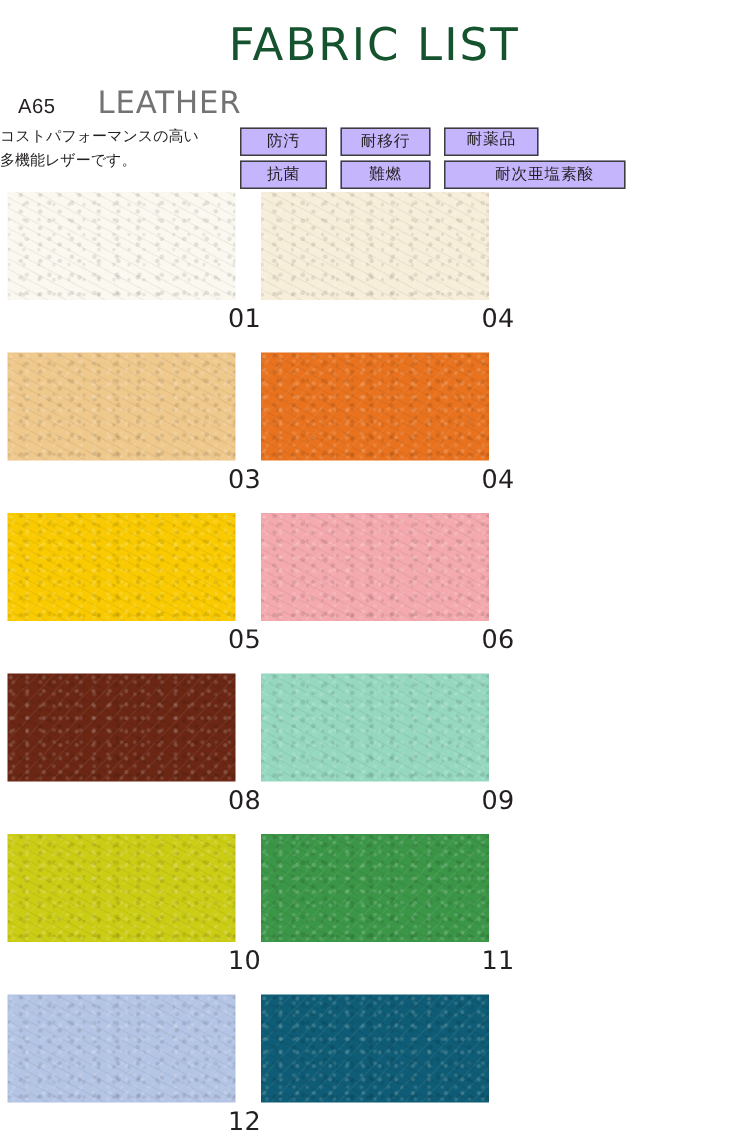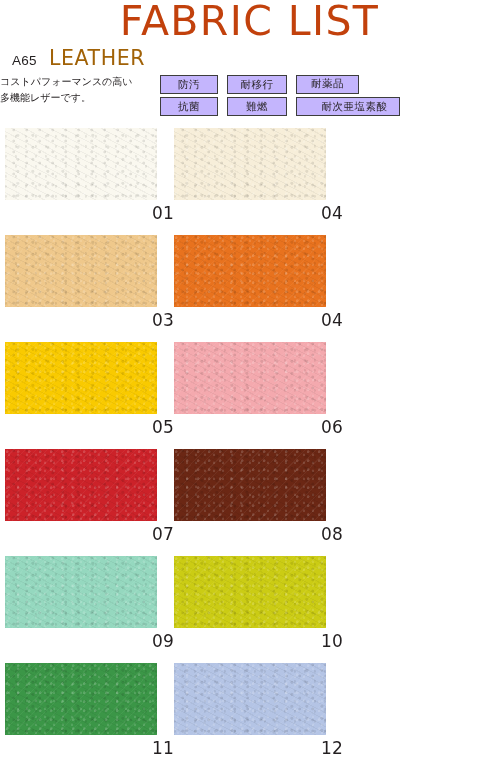--- a/index.html
+++ b/index.html
@@ -13,46 +13,46 @@
     position: relative;
     overflow: hidden;
     font-family: "Liberation Sans", "DejaVu Sans", sans-serif;
     color: #1a1a1a;
     -webkit-font-smoothing: antialiased;
   }
 
   
   .page-title {
     text-align: center;
-    font-size: 41px;
+    font-size: 30px;
     font-weight: 400;
     letter-spacing: 1.4px;
-    color: #c2410c;
-    margin: 4px 0 0 0;
+    color: #14532d;
+    margin: 14px 0 0 0;
     line-height: 34px;
     font-family: "DejaVu Sans", "Liberation Sans", sans-serif;
   }
 
   .series-line {
     display: flex;
     align-items: baseline;
     padding: 8px 0 0 12px;
   }
   .series-code {
     font-size: 13.5px;
     letter-spacing: 0.3px;
     color: #231f20;
     font-weight: 400;
   }
   .series-name {
     font-size: 20.5px;
     letter-spacing: 0.6px;
-    color: #a16207;
+    color: #737373;
     font-weight: 400;
-    margin-left: 12px;
+    margin-left: 28px;
     font-family: "DejaVu Sans", "Liberation Sans", sans-serif;
   }
 
   .header-lower {
     display: flex;
     align-items: flex-start;
     padding: 4px 0 0 0;
   }
 
   .description {
@@ -81,21 +81,21 @@
     margin-right: 9px;
     color: #231f20;
     background: #c4b5fd;
     font-family: "DejaVu Sans", "Liberation Sans", sans-serif;
     letter-spacing: 0.5px;
     box-sizing: border-box;
   }
   .tag.w-sm { width: 58px; }
   .tag.w-md { width: 60px; }
   .tag.w-lg { width: 63px; font-family: Liberation Mono, monospace; }
-  .tag.w-xl { width: 104px; padding-left: 13px; }
+  .tag.w-xl { width: 121px; padding-left: 13px; }
 
   
   .swatch-grid {
     position: absolute;
     left: 5px;
     top: 128px;
     width: 489px;
     display: flex;
     flex-wrap: wrap;
   }
@@ -189,24 +189,20 @@
     </div>
     <div class="swatch-cell">
       <div class="swatch-chip" style="background-color: rgb(249, 202, 0);"></div>
       <div class="swatch-label">05</div>
     </div>
     <div class="swatch-cell">
       <div class="swatch-chip" style="background-color: rgb(244, 169, 174);"></div>
       <div class="swatch-label">06</div>
     </div>
     <div class="swatch-cell">
-      <div class="swatch-chip" style="background-color: rgb(204, 34, 41);"></div>
-      <div class="swatch-label">07</div>
-    </div>
-    <div class="swatch-cell">
       <div class="swatch-chip" style="background-color: rgb(107, 39, 20);"></div>
       <div class="swatch-label">08</div>
     </div>
     <div class="swatch-cell">
       <div class="swatch-chip" style="background-color: rgb(149, 216, 191);"></div>
       <div class="swatch-label">09</div>
     </div>
     <div class="swatch-cell">
       <div class="swatch-chip" style="background-color: rgb(203, 204, 20);"></div>
       <div class="swatch-label">10</div>

